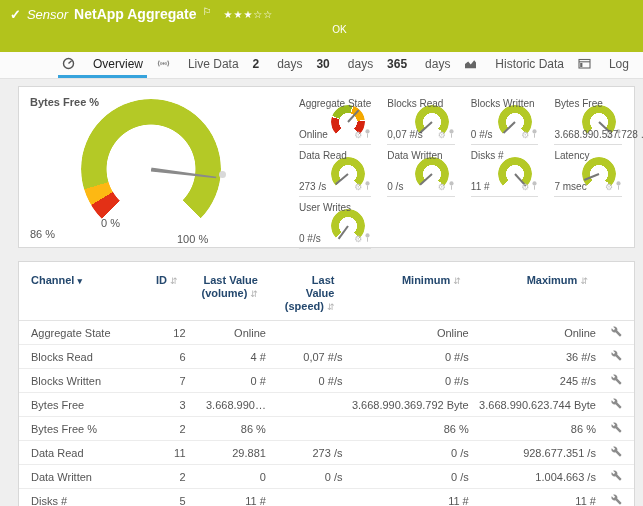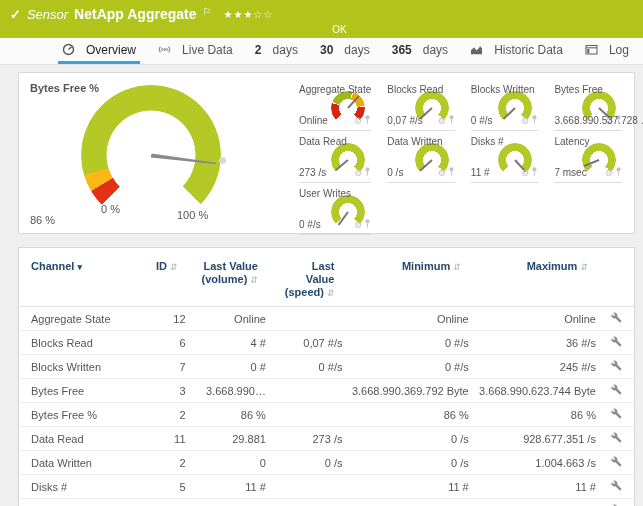--- a/index.html
+++ b/index.html
@@ -1,54 +1,54 @@
 <!DOCTYPE html>
 <html><head>
 <meta charset="utf-8">
 <style>
   html,body{margin:0;padding:0;}
   body{
     width:643px;height:506px;overflow:hidden;background:#efefef;
     font-family:"Liberation Sans",sans-serif;color:#555;position:relative;
   }
   
-  .topbar{background:#b2c31c;height:38px;color:#fff;position:relative;}
+  .topbar{background:#b2c31c;height:52px;color:#fff;position:relative;}
   .title-row{display:flex;align-items:center;gap:6px;padding:5px 0 0 10px;}
   .check-icon::before{content:"✓";font-size:13px;font-weight:bold;}
   .kind{font-style:italic;font-size:13px;}
   .s-title{font-weight:bold;font-size:14px;}
   .flag-icon{font-size:10px;align-self:flex-start;margin-top:1px;}
   .flag-icon::before{content:"⚐";}
   .stars{font-size:10px;letter-spacing:1px;margin-left:6px;}
   .ok-badge{font-size:10px;margin:1px 0 0 36px;text-align:center;}
   
   .tabbar{background:#fbfbfb;height:26px;display:flex;align-items:stretch;
     padding:0 10px 0 58px;justify-content:space-between;border-bottom:1px solid #e2e2e2;}
-  .tab{display:flex;align-items:center;gap:11px;font-size:12px;color:#555;
+  .tab{display:flex;align-items:center;gap:18px;font-size:12px;color:#555;
     padding:0 4px;border-bottom:3px solid transparent;cursor:pointer;box-sizing:border-box;}
   .tab.active{border-bottom-color:#36a3dc;color:#222;}
   .tab .num{font-weight:bold;color:#333;}
   .ticon{width:13px;height:13px;display:block;}
   .gear-glyph::before{content:"⚙";font-size:13px;color:#555;line-height:13px;}
   
   .panel{background:#fff;border:1px solid #d8d8d8;margin:7px 8px 4px 18px;box-sizing:border-box;}
   .gauges{height:162px;position:relative;}
   .main-label{position:absolute;left:11px;top:9px;font-size:11px;font-weight:bold;color:#555;}
   .main-area{position:absolute;left:0;top:0;width:272px;height:100%;}
   .donut{position:absolute;left:62px;top:12px;width:140px;height:140px;border-radius:50%;
     background:conic-gradient(from 225deg,#e33016 0 14deg,#fdb813 14deg 28deg,#b4c926 28deg 270deg,transparent 270deg 360deg);
     -webkit-mask:radial-gradient(circle closest-side,transparent 63%,#000 64%);
     mask:radial-gradient(circle closest-side,transparent 63%,#000 64%);}
   .main-needle{position:absolute;left:132px;top:82px;width:66px;height:7px;margin-top:-3px;
     background:#8a8a8a;transform-origin:0 50%;
     clip-path:polygon(0 22%,100% 40%,100% 60%,0 78%);}
   .needle-tip{position:absolute;left:200px;top:84px;width:7px;height:7px;border-radius:50%;
     background:#d9d9d9;}
   .gmin{position:absolute;left:82px;bottom:18px;font-size:11px;color:#555;}
-  .gmax{position:absolute;left:158px;bottom:12px;font-size:11px;color:#555;}
+  .gmax{position:absolute;left:158px;bottom:2px;font-size:11px;color:#555;}
   .bigval{position:absolute;left:11px;bottom:7px;font-size:11px;color:#555;}
   .gear-sm::before{content:"⚙";font-size:9px;color:#c3c3c3;}
   .pin-ic{width:7px;height:11px;fill:#c3c3c3;}
   
   .mini-grid{position:absolute;left:280px;right:12px;top:6px;display:grid;
     grid-template-columns:repeat(4,1fr);column-gap:16px;}
   .card{position:relative;height:51px;border-bottom:1px solid #ddd;}
   .card-label{font-size:10px;color:#555;padding-top:5px;white-space:nowrap;position:relative;z-index:2;}
   .mini{position:absolute;right:6px;top:12px;width:34px;height:34px;border-radius:50%;
     background:conic-gradient(from 225deg,#b4c926 0 270deg,transparent 270deg 360deg);

